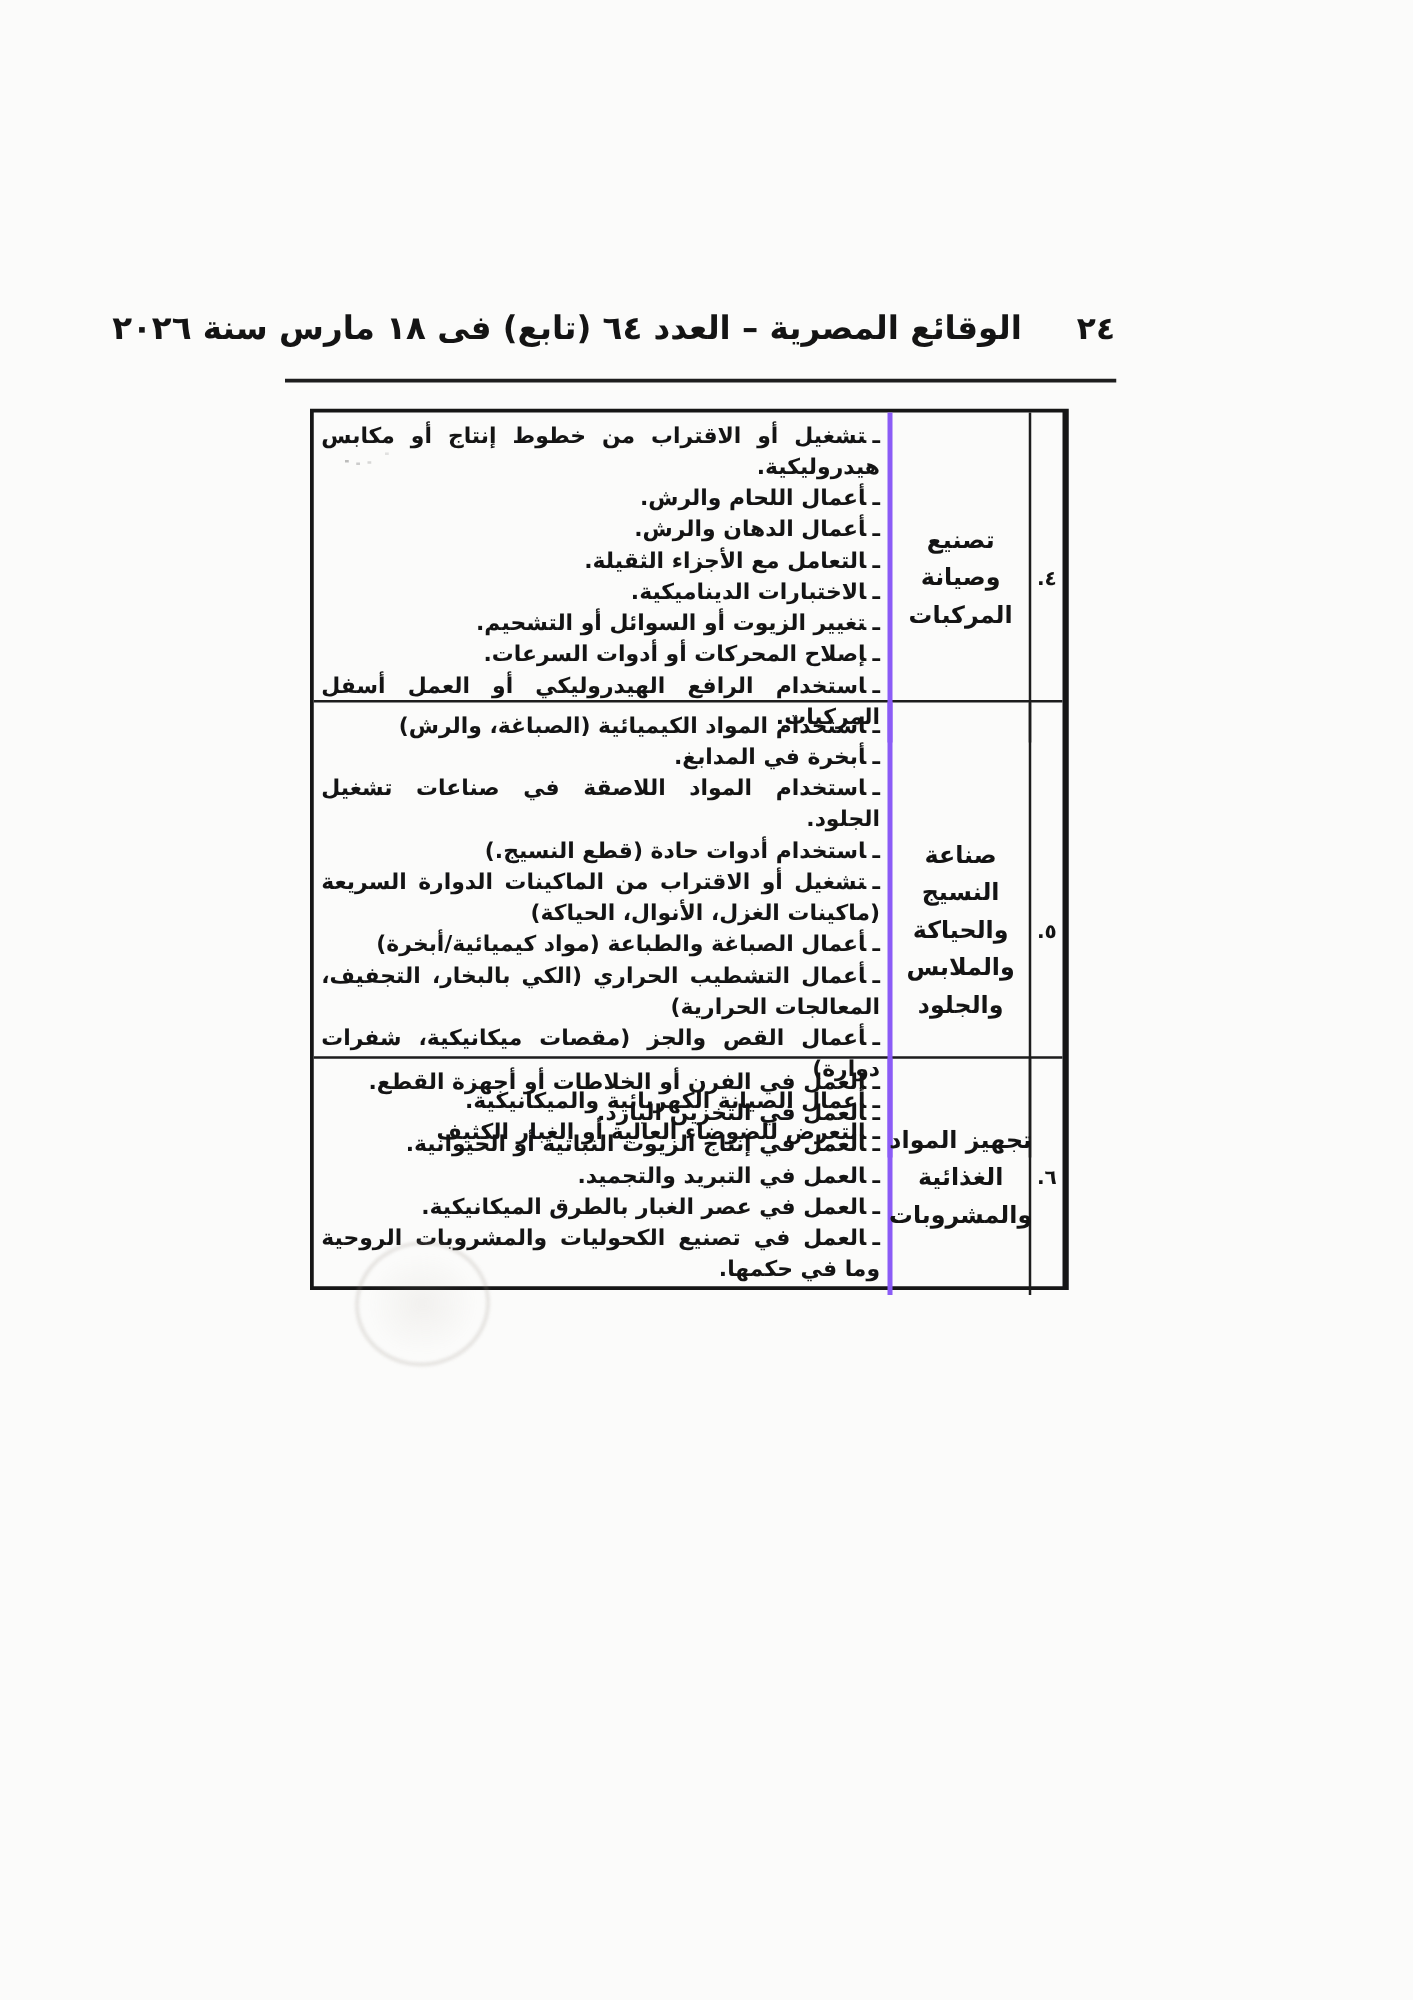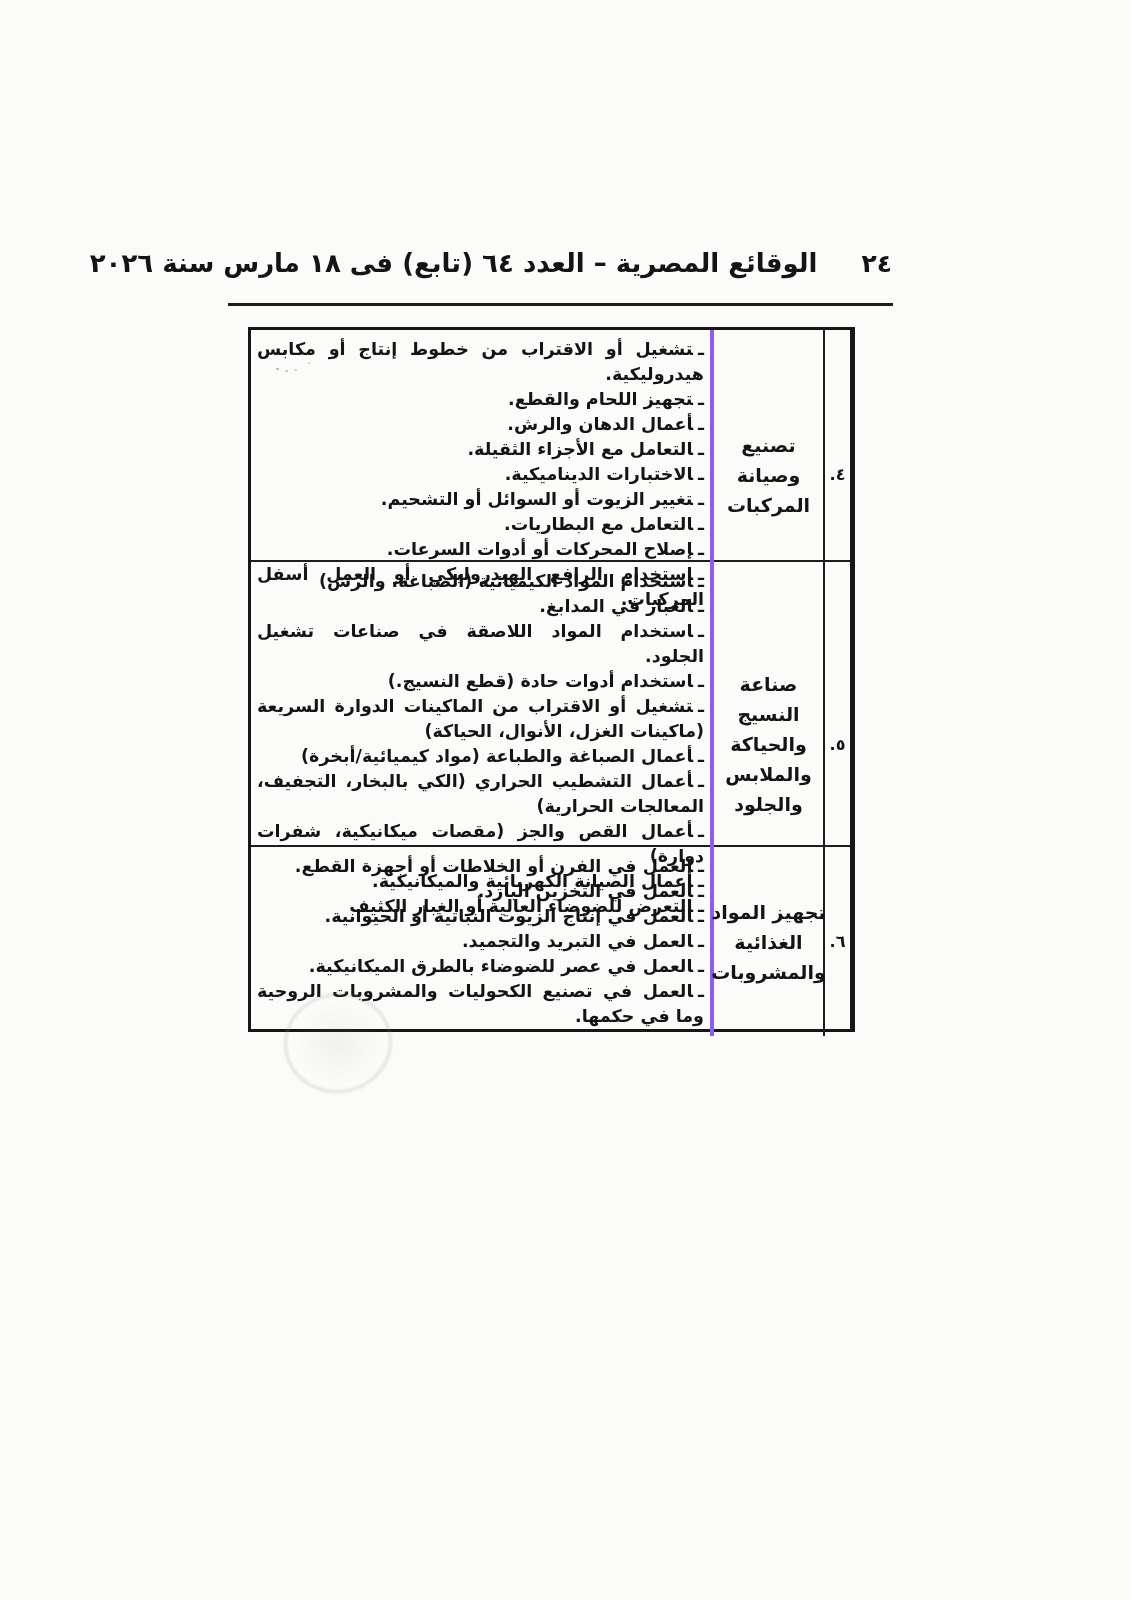--- a/index.html
+++ b/index.html
@@ -92,56 +92,55 @@
   <span class="header-title">الوقائع المصرية – العدد ٦٤ (تابع) فى ١٨ مارس سنة ٢٠٢٦</span>
 </div>
 <div class="header-rule"></div>
 
 <div class="hazard-table" id="hazard-table">
   <div class="trow">
     <div class="cell cell-num">٤.</div>
     <div class="cell cell-cat">تصنيع وصيانة المركبات</div>
     <div class="cell cell-items">
         <div class="item"><span class="dash">ـ</span><span>تشغيل أو الاقتراب من خطوط إنتاج أو مكابس هيدروليكية.</span></div>
-        <div class="item"><span class="dash">ـ</span><span>تجهيز اللحام والقطع.</span></div>
+        <div class="item"><span class="dash">ـ</span><span>أعمال اللحام والرش.</span></div>
         <div class="item"><span class="dash">ـ</span><span>أعمال الدهان والرش.</span></div>
         <div class="item"><span class="dash">ـ</span><span>التعامل مع الأجزاء الثقيلة.</span></div>
         <div class="item"><span class="dash">ـ</span><span>الاختبارات الديناميكية.</span></div>
         <div class="item"><span class="dash">ـ</span><span>تغيير الزيوت أو السوائل أو التشحيم.</span></div>
-        <div class="item"><span class="dash">ـ</span><span>التعامل مع البطاريات.</span></div>
         <div class="item"><span class="dash">ـ</span><span>إصلاح المحركات أو أدوات السرعات.</span></div>
         <div class="item"><span class="dash">ـ</span><span>استخدام الرافع الهيدروليكي أو العمل أسفل المركبات.</span></div>
       </div>
   </div>
 
   <div class="trow">
     <div class="cell cell-num">٥.</div>
     <div class="cell cell-cat">صناعة النسيج والحياكة والملابس والجلود</div>
     <div class="cell cell-items">
         <div class="item"><span class="dash">ـ</span><span>استخدام المواد الكيميائية (الصباغة، والرش)</span></div>
-        <div class="item"><span class="dash">ـ</span><span>الغبار في المدابغ.</span></div>
+        <div class="item"><span class="dash">ـ</span><span>أبخرة في المدابغ.</span></div>
         <div class="item"><span class="dash">ـ</span><span>استخدام المواد اللاصقة في صناعات تشغيل الجلود.</span></div>
         <div class="item"><span class="dash">ـ</span><span>استخدام أدوات حادة (قطع النسيج.)</span></div>
         <div class="item"><span class="dash">ـ</span><span>تشغيل أو الاقتراب من الماكينات الدوارة السريعة (ماكينات الغزل، الأنوال، الحياكة)</span></div>
         <div class="item"><span class="dash">ـ</span><span>أعمال الصباغة والطباعة (مواد كيميائية/أبخرة)</span></div>
         <div class="item"><span class="dash">ـ</span><span>أعمال التشطيب الحراري (الكي بالبخار، التجفيف، المعالجات الحرارية)</span></div>
         <div class="item"><span class="dash">ـ</span><span>أعمال القص والجز (مقصات ميكانيكية، شفرات دوارة)</span></div>
         <div class="item"><span class="dash">ـ</span><span>أعمال الصيانة الكهربائية والميكانيكية.</span></div>
         <div class="item"><span class="dash">ـ</span><span>التعرض للضوضاء العالية أو الغبار الكثيف</span></div>
       </div>
   </div>
 
   <div class="trow">
     <div class="cell cell-num">٦.</div>
     <div class="cell cell-cat">تجهيز المواد الغذائية والمشروبات</div>
     <div class="cell cell-items">
         <div class="item"><span class="dash">ـ</span><span>العمل في الفرن أو الخلاطات أو أجهزة القطع.</span></div>
         <div class="item"><span class="dash">ـ</span><span>العمل في التخزين البارد.</span></div>
         <div class="item"><span class="dash">ـ</span><span>العمل في إنتاج الزيوت النباتية أو الحيوانية.</span></div>
         <div class="item"><span class="dash">ـ</span><span>العمل في التبريد والتجميد.</span></div>
-        <div class="item"><span class="dash">ـ</span><span>العمل في عصر للضوضاء بالطرق الميكانيكية.</span></div>
+        <div class="item"><span class="dash">ـ</span><span>العمل في عصر الغبار بالطرق الميكانيكية.</span></div>
         <div class="item"><span class="dash">ـ</span><span>العمل في تصنيع الكحوليات والمشروبات الروحية وما في حكمها.</span></div>
       </div>
   </div>
 </div>
 
 <div class="stamp"></div>
 <div class="noise-dots"></div>
 
 </body></html>

